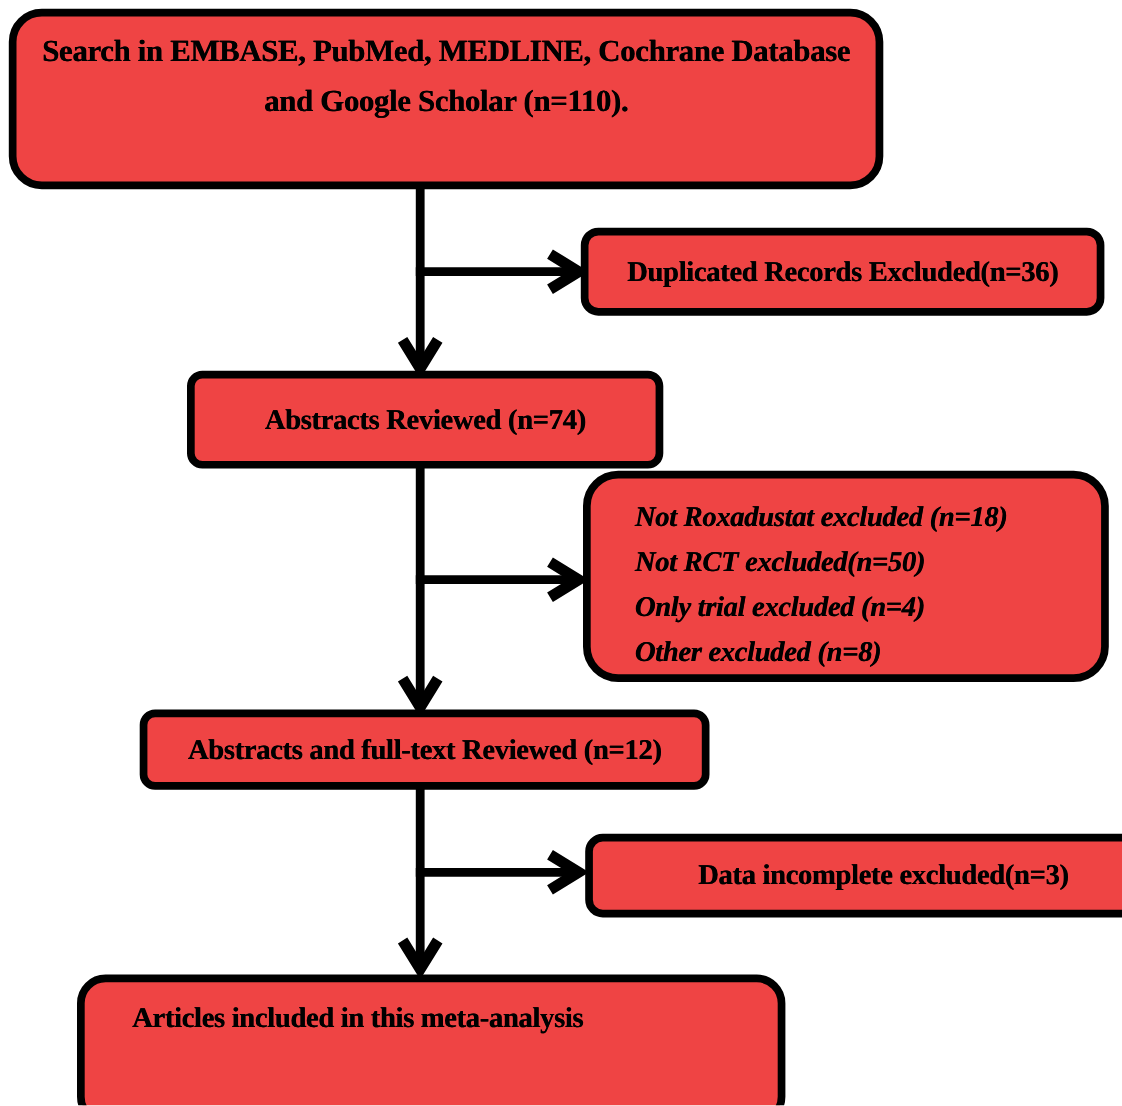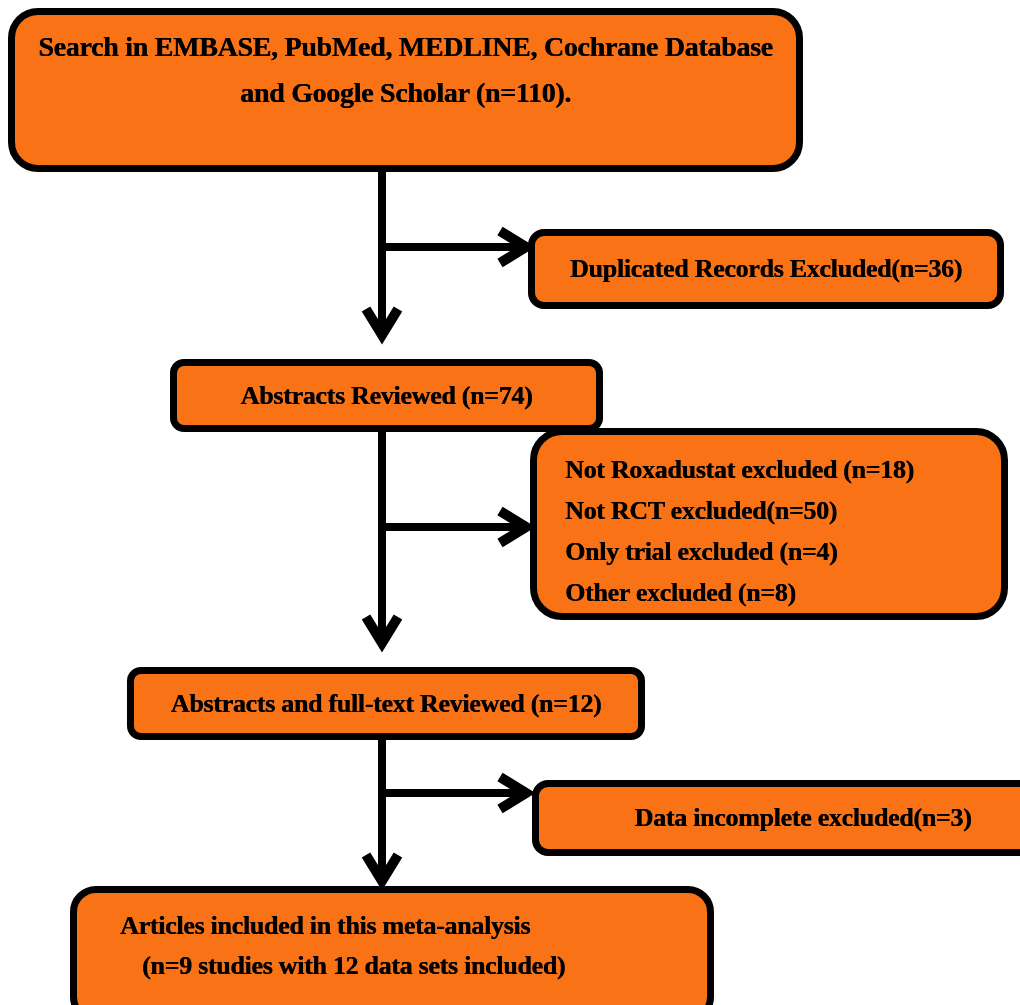--- a/index.html
+++ b/index.html
@@ -13,57 +13,57 @@
     height: 1005px;
     background: #ffffff;
     font-family: "Liberation Serif", "DejaVu Serif", serif;
     color: #000000;
     overflow: hidden;
   }
   .node {
     position: absolute;
     box-sizing: border-box;
     border: 7px solid #000000;
-    background: #f97316;
+    background: #ef4444;
     font-weight: 700;
     letter-spacing: -0.3px;
     text-shadow: 0.4px 0 0 #000000;
     z-index: 2;
   }
   .center-one-line {
     display: flex;
     align-items: center;
     justify-content: center;
     text-align: center;
     font-size: 26px;
-    margin-top: 22px;
   }
   #search-box {
     left: 8px; top: 8px; width: 795px; height: 164px;
     border-radius: 30px;
     font-size: 28px;
     text-align: center;
     padding-top: 9px;
     line-height: 46px;
   }
   #dup-box {
     left: 528px; top: 207px; width: 476px; height: 80px;
     border-radius: 16px;
   }
   #abstracts-box {
-    left: 170px; top: 337px; width: 433px; height: 73px;
+    left: 170px; top: 337px; width: 433px; height: 89px;
     border-radius: 14px;
   }
   #excl-box {
     left: 530px; top: 428px; width: 478px; height: 192px;
     border-radius: 32px;
     font-size: 26px;
     line-height: 41px;
-    padding: 14px 8px 0 28px;
+    padding: 14px 8px 0 40px;
     text-align: left;
+    font-style: italic;
   }
   #fulltext-box {
     left: 127px; top: 645px; width: 518px; height: 73px;
     border-radius: 14px;
   }
   #data-box {
     left: 532px; top: 758px; width: 542px; height: 76px;
     border-radius: 16px;
   }
   #included-box {
@@ -147,16 +147,15 @@
   <div id="fulltext-box" class="node center-one-line">
     <span>Abstracts and full-text Reviewed (n=12)</span>
   </div>
 
   <div id="data-box" class="node center-one-line">
     <span>Data incomplete excluded(n=3)</span>
   </div>
 
   <div id="included-box" class="node">
     <div>Articles included in this meta-analysis</div>
-    <div class="indent-line">(n=9 studies with 12 data sets included)</div>
   </div>
 
 </div>
 
 </body></html>

